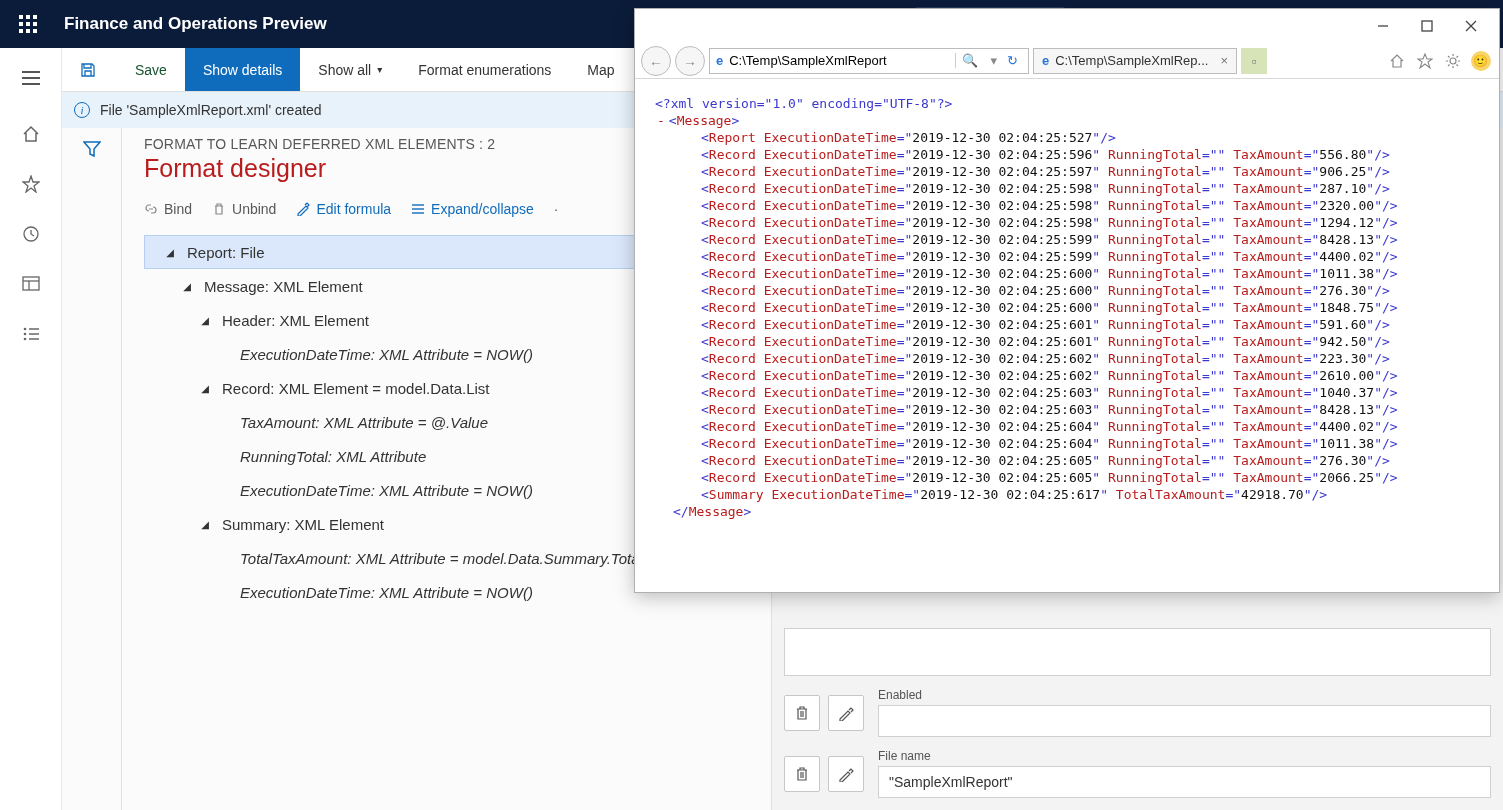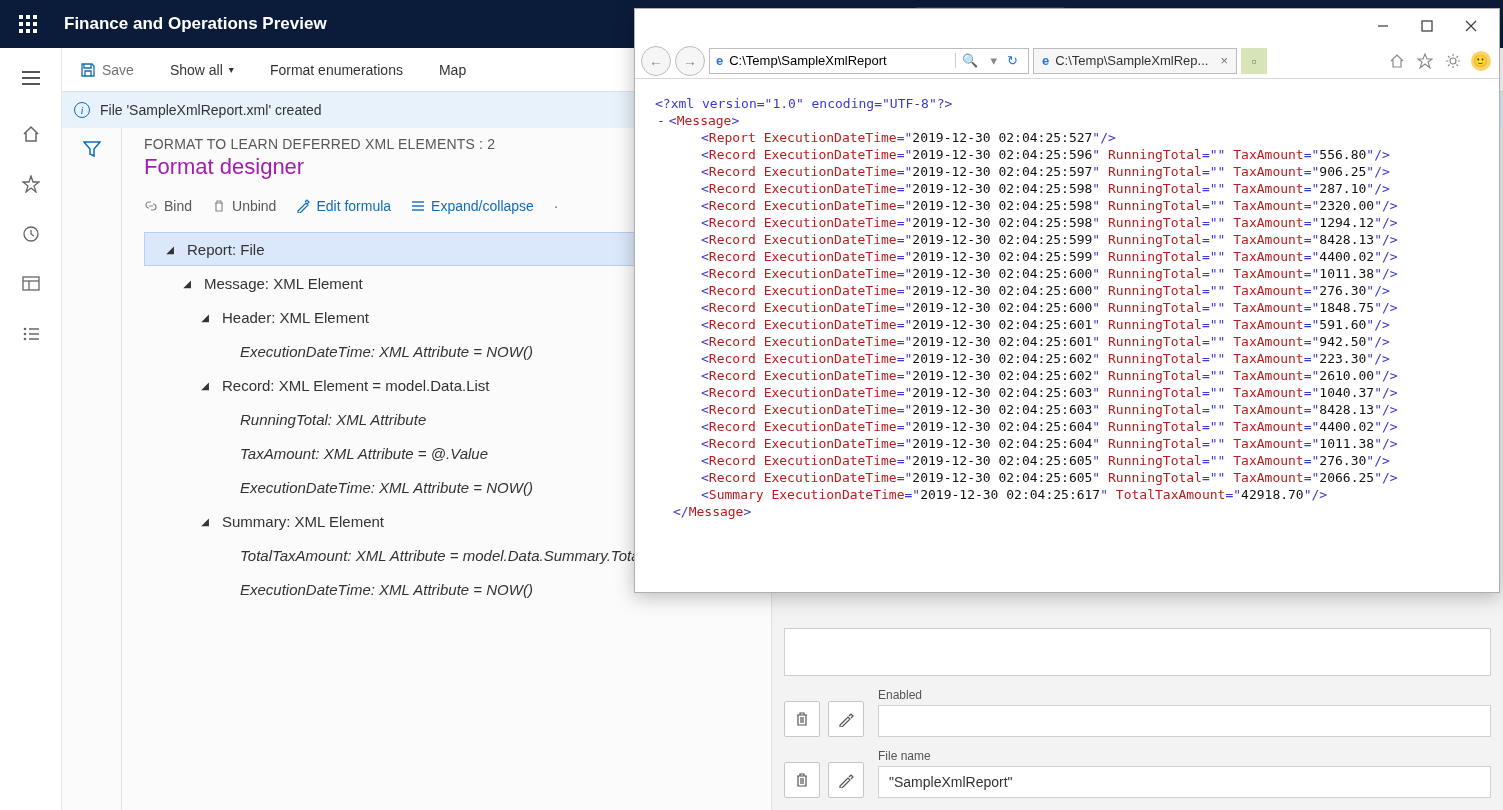--- a/index.html
+++ b/index.html
@@ -10,54 +10,54 @@
 .waffle { width: 40px; height: 40px; display: flex; align-items: center; justify-content: center; cursor: pointer; }
 .dots9 { display:grid; grid-template-columns: repeat(3,4px); grid-gap:3px;}
 .dots9 span { width:4px; height:4px; background:#fff; }
 .app-title { margin-left: 16px; font-size: 17px; font-weight: 600; }
 .searchbar { margin-left: auto; margin-right: 430px; background: #243a5e; height: 34px; display:flex; align-items:center; padding:0 12px; border-radius:2px; width:150px; color:#cfd8e8;}
 .searchbar svg { margin-right:8px;}
 
 
 .actionbar { background:#fff; height:44px; display:flex; align-items:stretch; border-bottom:1px solid #e0e0e0; margin-left:62px;}
 .actionbar .btn { display:flex; align-items:center; padding:0 18px; font-size:14px; cursor:pointer; }
-.actionbar .btn.save { color:#737373; }
+.actionbar .btn.save { color:#14532d;gap:33px; }
 .actionbar .btn.save svg { margin-right:6px;}
 .actionbar .btn.active { background:#0f6cbd; color:#fff; }
 .actionbar .btn .caret { margin-left:6px; font-size:10px;}
 
 
 .infobar { margin-left:62px; background:#e7f2fb; height:36px; display:flex; align-items:center; padding:0 12px; color:#333; }
 .infobar .icircle { width:16px; height:16px; border-radius:50%; border:1.5px solid #0f6cbd; display:flex; align-items:center; justify-content:center; font-size:11px; color:#0f6cbd; margin-right:10px; font-style:italic; font-family:serif;}
 
 
 .rail { position:absolute; left:0; top:48px; width:62px; background:#fff; height:762px; border-right:1px solid #e8e8e8; display:flex; flex-direction:column; align-items:center; padding-top:10px; gap:22px;}
 .rail .ricon { width:28px; height:28px; display:flex; align-items:center; justify-content:center; color:#666; cursor:pointer;}
 .rail .hamb { width:62px; height:40px; display:flex; align-items:center; justify-content:center; cursor:pointer; color:#666;}
 
 
 .main { margin-left:62px; display:flex; height: calc(810px - 48px - 44px - 36px); }
 .leftcol { width:60px; border-right:1px solid #e0e0e0; background:#fbfbfb; display:flex; justify-content:center; padding-top:12px;}
 .leftcol .funnel { color:#0f6cbd; cursor:pointer;}
 .content { flex:1; padding:8px 22px; overflow:auto; background:#fbfbfb;}
 .breadcrumb { font-size:14px; color:#585858; letter-spacing:0.2px;}
-.pagetitle { font-size:22px; font-weight:400; margin-top:2px; color:#a21caf;}
+.pagetitle { font-size:25px; font-weight:400; margin-top:2px; color:#b91c1c;}
 .toolbar2 { display:flex; gap:20px; margin-top:18px; color:#585858; font-size:14px; align-items:center;}
 .toolbar2 .titem { display:flex; align-items:center; gap:6px; cursor:pointer;}
 .toolbar2 .titem.link { color:#0f6cbd;}
 .tree { margin-top:18px; font-size:15px;}
 .tree .row { display:flex; align-items:center; height:34px; }
 .tree .row.sel { background:#dbe7fa; border:1px solid #b7cef0;}
 .tree .tw { width:14px; text-align:center; font-size:10px; color:#333; margin-right:10px; cursor:pointer;}
 .tree .lbl {}
 .ind1{padding-left:18px;} .ind2{padding-left:36px;} .ind3{padding-left:54px;} .ind4{padding-left:72px;font-style:italic;}
 
 
 .rightpanel { width:732px; background:#f3f3f3; border-left:1px solid #e0e0e0; padding:0; display:flex; flex-direction:column;}
-.proprow { display:flex; align-items:flex-end; padding: 0 12px; margin-bottom:12px;}
+.proprow { display:flex; align-items:center; padding: 0 12px; margin-bottom:12px;}
 .propicons { display:flex; gap:8px; margin-right:14px;}
 .iconbtn { width:36px; height:36px; border:1px solid #c7c7c7; background:#fff; display:flex; align-items:center; justify-content:center; color:#555; cursor:pointer; border-radius:2px;}
 .propfield { flex:1;}
 .proplabel { font-size:12px; color:#555; margin-bottom:3px;}
 .propbox { background:#fff; border:1px solid #d0d0d0; height:32px; display:flex; align-items:center; padding:0 10px; font-size:14px; color:#333;}
 .propbox.tall { height:48px;}
 
 
 .iewin { position:absolute; left:634px; top:8px; width:866px; height:585px; background:#fff; box-shadow:0 4px 18px rgba(0,0,0,0.25); border:1px solid #b0b0b0; display:flex; flex-direction:column;}
 .iewin .titlebar { height:34px; display:flex; align-items:center; justify-content:flex-end; padding:0 6px;}
@@ -157,20 +157,23 @@
     </div>
 </div>
 
 <div class="actionbar">
   <div class="btn save">
     <svg width="16" height="16" viewBox="0 0 16 16">
         <path d="M2 2 H12 L14 4 V14 H2 Z M4 2 V6 H11 V2 M5 14 V9 H11 V14" fill="none" stroke="#0f6cbd" stroke-width="1.3"></path>
       </svg>
     <span>Save</span>
   </div>
+  <div class="btn active">
+      <span>Show details</span>
+    </div>
   <div class="btn">
       <span>Show all</span>
       <span class="caret">▾</span>
     </div>
   <div class="btn">
       <span>Format enumerations</span>
     </div>
   <div class="btn">
       <span>Map</span>
     </div>
@@ -238,25 +241,25 @@
       <div class="row ind4">
           <span class="tw"></span>
           <span class="lbl">ExecutionDateTime: XML Attribute = NOW()</span>
         </div>
       <div class="row ind3">
           <span class="tw">◢</span>
           <span class="lbl">Record: XML Element = model.Data.List</span>
         </div>
       <div class="row ind4">
           <span class="tw"></span>
+          <span class="lbl">TaxAmount: XML Attribute = @.Value</span>
+        </div>
+      <div class="row ind4">
+          <span class="tw"></span>
           <span class="lbl">RunningTotal: XML Attribute</span>
-        </div>
-      <div class="row ind4">
-          <span class="tw"></span>
-          <span class="lbl">TaxAmount: XML Attribute = @.Value</span>
         </div>
       <div class="row ind4">
           <span class="tw"></span>
           <span class="lbl">ExecutionDateTime: XML Attribute = NOW()</span>
         </div>
       <div class="row ind3">
           <span class="tw">◢</span>
           <span class="lbl">Summary: XML Element</span>
         </div>
       <div class="row ind4">

